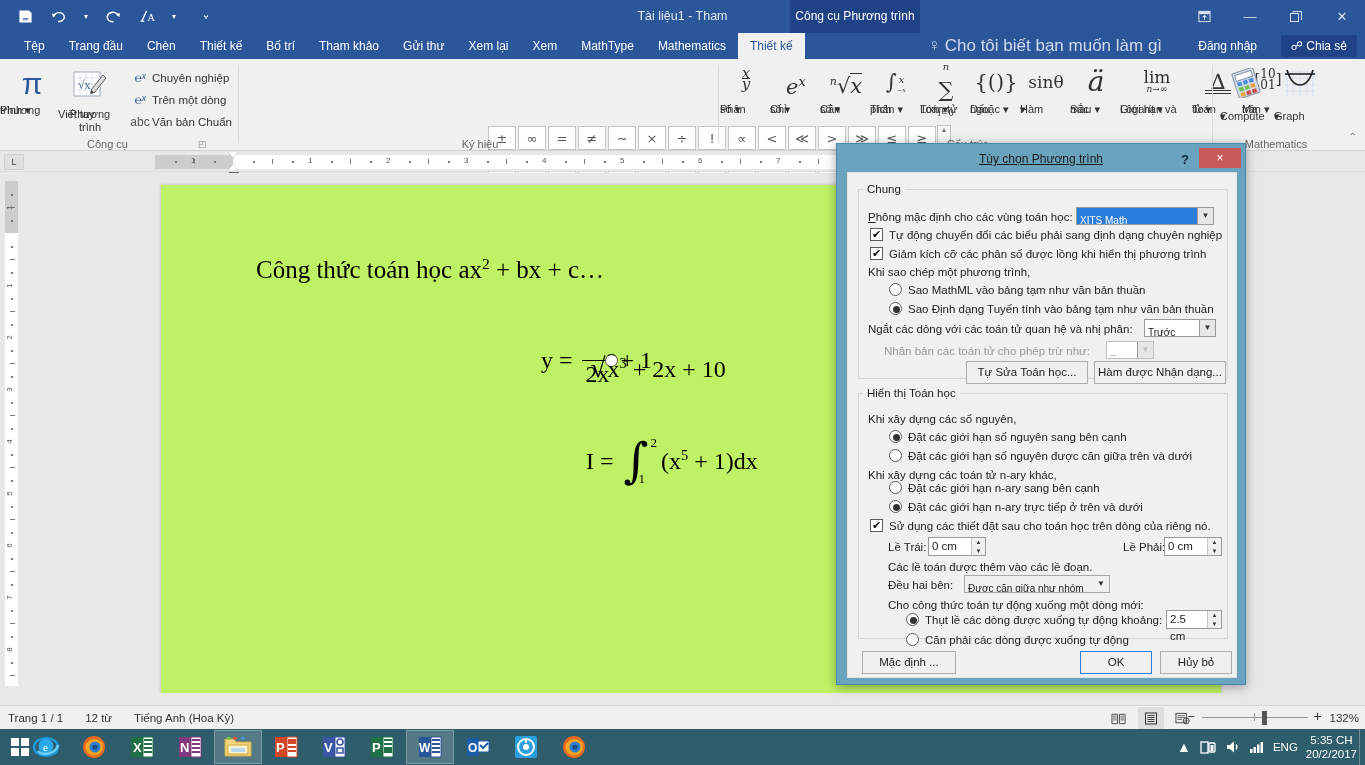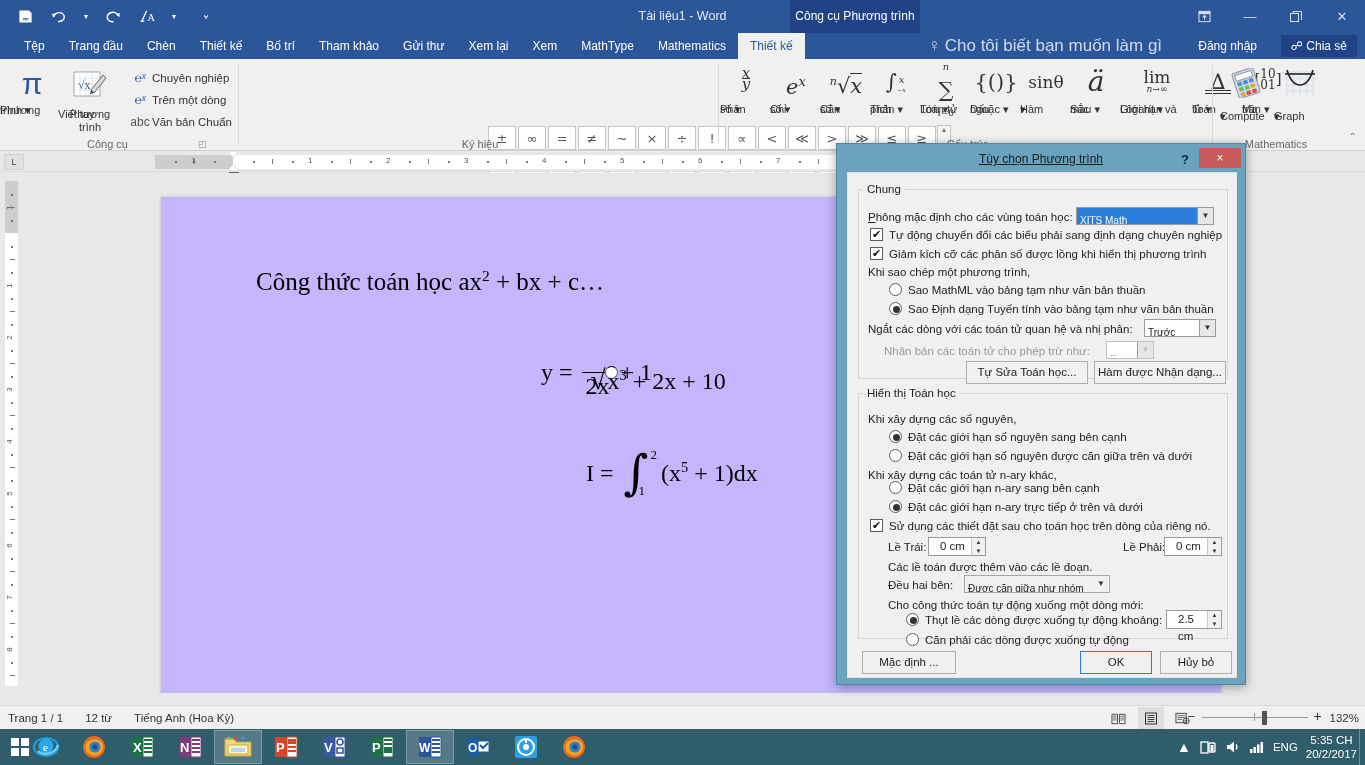--- a/index.html
+++ b/index.html
@@ -97,21 +97,21 @@
   .vruler{ position:absolute; left:0; top:173px; width:22px; height:520px; background:#e8e8e8; }
   .vtrack{ position:absolute; left:5px; top:8px; width:13px; height:505px; background:#fff; }
   .vtrack .shade{ position:absolute; left:0; top:0; width:13px; height:52px; background:#cdcdcd; }
   .vticks{ position:absolute; left:5px; top:8px; width:13px; height:505px; font-size:8px; color:#555; }
   .vticks span{ position:absolute; left:2px; transform:rotate(-90deg); }
   .vticks i{ position:absolute; left:5px; width:5px; height:1px; background:#777; font-style:normal; }
   .vticks b{ position:absolute; left:6px; width:2px; height:2px; background:#777; font-weight:normal; }
 
   
   .docarea{ position:absolute; left:22px; top:173px; width:1343px; height:520px; background:#e8e8e8; overflow:hidden; }
-  .page{ position:absolute; left:139px; top:24px; width:1060px; height:508px; background:#c4b5fd;
+  .page{ position:absolute; left:139px; top:12px; width:1060px; height:508px; background:#bef264;
          box-shadow:0 0 3px rgba(0,0,0,0.22); }
 
   .mathtext{ position:absolute; font-family:"Liberation Serif", serif; color:#000; }
   #line1{ left:95px; top:70px; font-size:25px; white-space:nowrap; }
   #line1 sup{ font-size:0.62em; vertical-align:super; }
 
   .eqbox{ position:absolute; left:470px; top:107px; height:38px;
           border:1px solid #b8b8b8; background:#f2f2f2; display:flex; align-items:center; }
   .eqhandle{ width:8px; height:30px; margin-left:1px; background:
      repeating-linear-gradient(to bottom, #777 0 2px, transparent 2px 4px); opacity:.8; }
@@ -167,21 +167,21 @@
                overflow:hidden; white-space:nowrap; }
   .combo .txt.sel{ background:#2b7ddb; color:#fff; }
   .combo .arw{ width:16px; background:#e6e6e6; border-left:1px solid #9a9a9a;
                text-align:center; line-height:16px; font-size:8px; color:#333; }
   .combo.dimmed{ border-color:#c0c0c0; }
   .combo.dimmed .txt{ color:#aaa; }
   .combo.dimmed .arw{ color:#bbb; }
   .combo.flat{ background:#f0f0f0; border:1px solid #a7a7a7; }
   .combo.flat .arw{ background:transparent; border-left:none; }
 
-  .spin{ position:absolute; height:19px; background:#fff; border:1px solid #9a9a9a; display:flex;padding-left:8px; }
+  .spin{ position:absolute; height:19px; background:#fff; border:1px solid #9a9a9a; display:flex; }
   .spin .txt{ flex:1; padding:0 3px; line-height:17px; font-size:11.5px; color:#222; }
   .spin .btns{ width:14px; border-left:1px solid #c8c8c8; display:flex; flex-direction:column; background:#f0f0f0; }
   .spin .btns span{ flex:1; text-align:center; font-size:6px; line-height:8px; color:#333; }
 
   .chk{ position:absolute; width:13px; height:13px; background:#fff; border:1px solid #5c5c5c;
         font-size:11px; text-align:center; line-height:11px; color:#111; }
   .rad{ position:absolute; width:13px; height:13px; background:#fff; border:1px solid #5c5c5c;
         border-radius:50%; }
   .rad.on::after{ content:""; position:absolute; left:3px; top:3px; width:7px; height:7px;
                   background:#333; border-radius:50%; }
@@ -245,21 +245,21 @@
       <div class="qbtn">
         <svg class="ic-svg" width="17" height="15" viewBox="0 0 18 16">
             <path fill="none" stroke="#fff" stroke-width="1.3" d="M3 13 L8 2"></path>
             <path fill="none" stroke="#fff" stroke-width="1.3" d="M1.5 13 L5.5 13"></path>
             <text x="9" y="13" font-size="11" fill="#fff" font-family="serif">A</text>
           </svg>
       </div>
       <div class="qbtn small">▾</div>
       <div class="qbtn small" style="margin-left:12px">⩝</div>
     </div>
-    <div class="title">Tài liệu1 - Word</div>
+    <div class="title">Tài liệu1 - Tham</div>
     <div class="ctxtab-label">Công cụ Phương trình</div>
     <div class="winctl">
       <div>
         <svg class="ic-svg" width="13" height="13" viewBox="0 0 14 14">
             <rect x="1" y="1.5" width="12" height="11" fill="none" stroke="#d6ddeb" stroke-width="1.1"></rect>
             <rect x="1" y="1.5" width="12" height="3" fill="#d6ddeb"></rect>
             <path d="M7 10.5 L7 6 M5 8 L7 6 L9 8" stroke="#d6ddeb" stroke-width="1.1" fill="none"></path>
           </svg>
       </div>
       <div>—</div>

